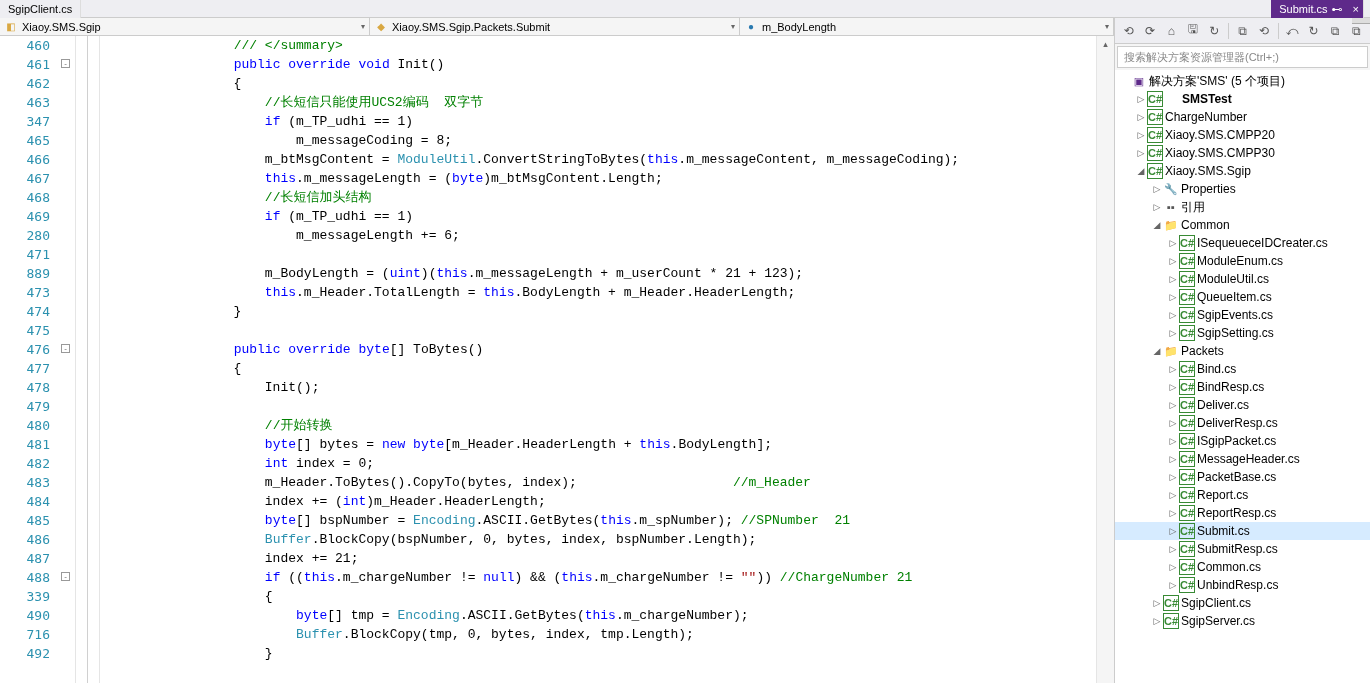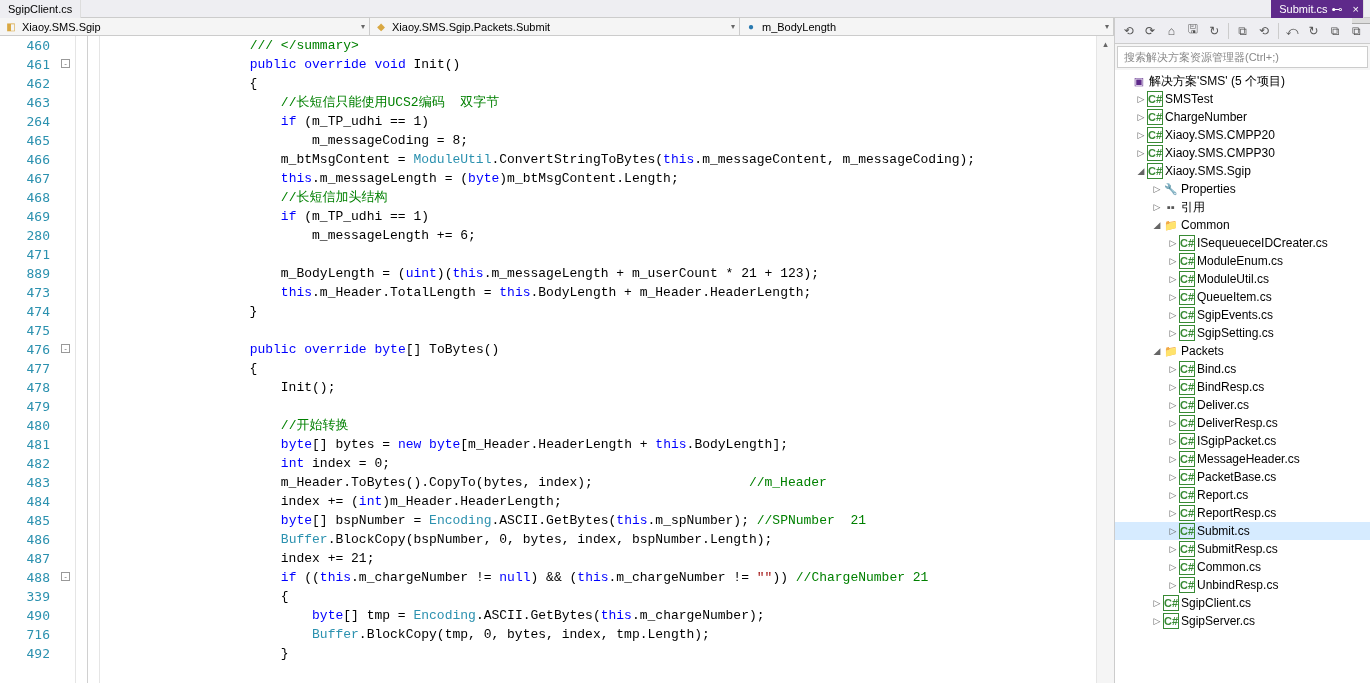--- a/index.html
+++ b/index.html
@@ -12,21 +12,21 @@
 .tab-close { margin-left: 6px; cursor: pointer; }
 
 .main { display: flex; height: calc(100% - 18px); }
 .editor-area { flex: 1; display: flex; flex-direction: column; border-right: 1px solid #ccc; }
 
 .nav-bar { height: 18px; display: flex; background: #f5f5f5; border-bottom: 1px solid #ccc; }
 .nav-cell { flex: 1; border-right: 1px solid #ccc; display: flex; align-items: center; padding: 0 4px; font-size: 11px; position: relative; }
 .nav-icon { width: 14px; height: 14px; margin-right: 4px; display: inline-flex; align-items: center; justify-content: center; font-size: 10px; }
 .nav-dd { margin-left: auto; font-size: 8px; color: #666; }
 
-.code-wrap { flex: 1; display: flex; overflow: hidden; position: relative; gap: 16px; }
+.code-wrap { flex: 1; display: flex; overflow: hidden; position: relative; }
 .gutter-wrap { display: flex; background: #fff; }
 .lineno { width: 58px; text-align: right; color: #2b91af; font-family: Consolas, monospace; font-size: 13px; line-height: 19px; padding-right: 8px; user-select: none; }
 .fold { width: 18px; border-right: 1px solid #e5e5e5; position: relative; }
 .fold-mark { position: absolute; left: 3px; width: 9px; height: 9px; border: 1px solid #999; background: #fff; font-size: 8px; line-height: 7px; text-align: center; color: #666; cursor: pointer; }
 .struct { width: 24px; border-right: 1px solid #e5e5e5; position: relative; }
 .struct-line { position: absolute; left: 11px; top: 0; bottom: 0; width: 1px; background: #d0d0d0; }
 .code { flex: 1; font-family: Consolas, "Courier New", monospace; font-size: 13px; line-height: 19px; white-space: pre; padding-left: 40px; overflow: auto; }
 .code-line { height: 19px; }
 
 .kw { color: #0000ff; }
@@ -44,21 +44,21 @@
 .side-toolbar { height: 26px; display: flex; align-items: center; padding: 0 4px; gap: 2px; border-bottom: 1px solid #ccc; background: #eeeef2; }
 .tbtn { width: 20px; height: 20px; display: inline-flex; align-items: center; justify-content: center; cursor: pointer; font-size: 12px; color: #555; border-radius: 2px; }
 .tsep { width: 1px; height: 16px; background: #ccc; margin: 0 2px; }
 .side-search { height: 22px; border: 1px solid #ccc; margin: 2px; padding: 0 6px; font-size: 11px; color: #888; background: #fff; display: flex; align-items: center; }
 .tree { flex: 1; overflow: auto; padding-top: 2px; background: #fff; }
 .tn { display: flex; align-items: center; height: 18px; font-size: 12px; cursor: pointer; white-space: nowrap; }
 .tn.sel { background: #d6ebff; }
 .tn .exp { width: 12px; display: inline-flex; justify-content: center; font-size: 9px; color: #666; }
 .tn .ico { width: 16px; height: 16px; display: inline-flex; align-items: center; justify-content: center; margin-right: 2px; font-size: 11px; }
 .tn .lbl { }
-.tn.bold .lbl { font-weight: normal; }
+.tn.bold .lbl { font-weight: bold; margin-left: 17px; }
 
 .ico-sln { color: #5e2a8a; }
 .ico-fold { color: #d9a842; }
 .ico-cs { color: #388a34; border: 1px solid #388a34; font-size: 7px; font-weight: bold; }
 .ico-ref { color: #555; }
 .ico-prop { color: #8a6d3b; }
 </style>
 </head>
 <body>
 
@@ -94,21 +94,21 @@
     </div>
     <div class="split-h"></div>
 
     <div class="code-wrap">
       <div class="gutter-wrap">
         <div class="lineno" id="lineno">
             <div>460</div>
             <div>461</div>
             <div>462</div>
             <div>463</div>
-            <div>264</div>
+            <div>347</div>
             <div>465</div>
             <div>466</div>
             <div>467</div>
             <div>468</div>
             <div>469</div>
             <div>280</div>
             <div>471</div>
             <div>889</div>
             <div>473</div>
             <div>474</div>

